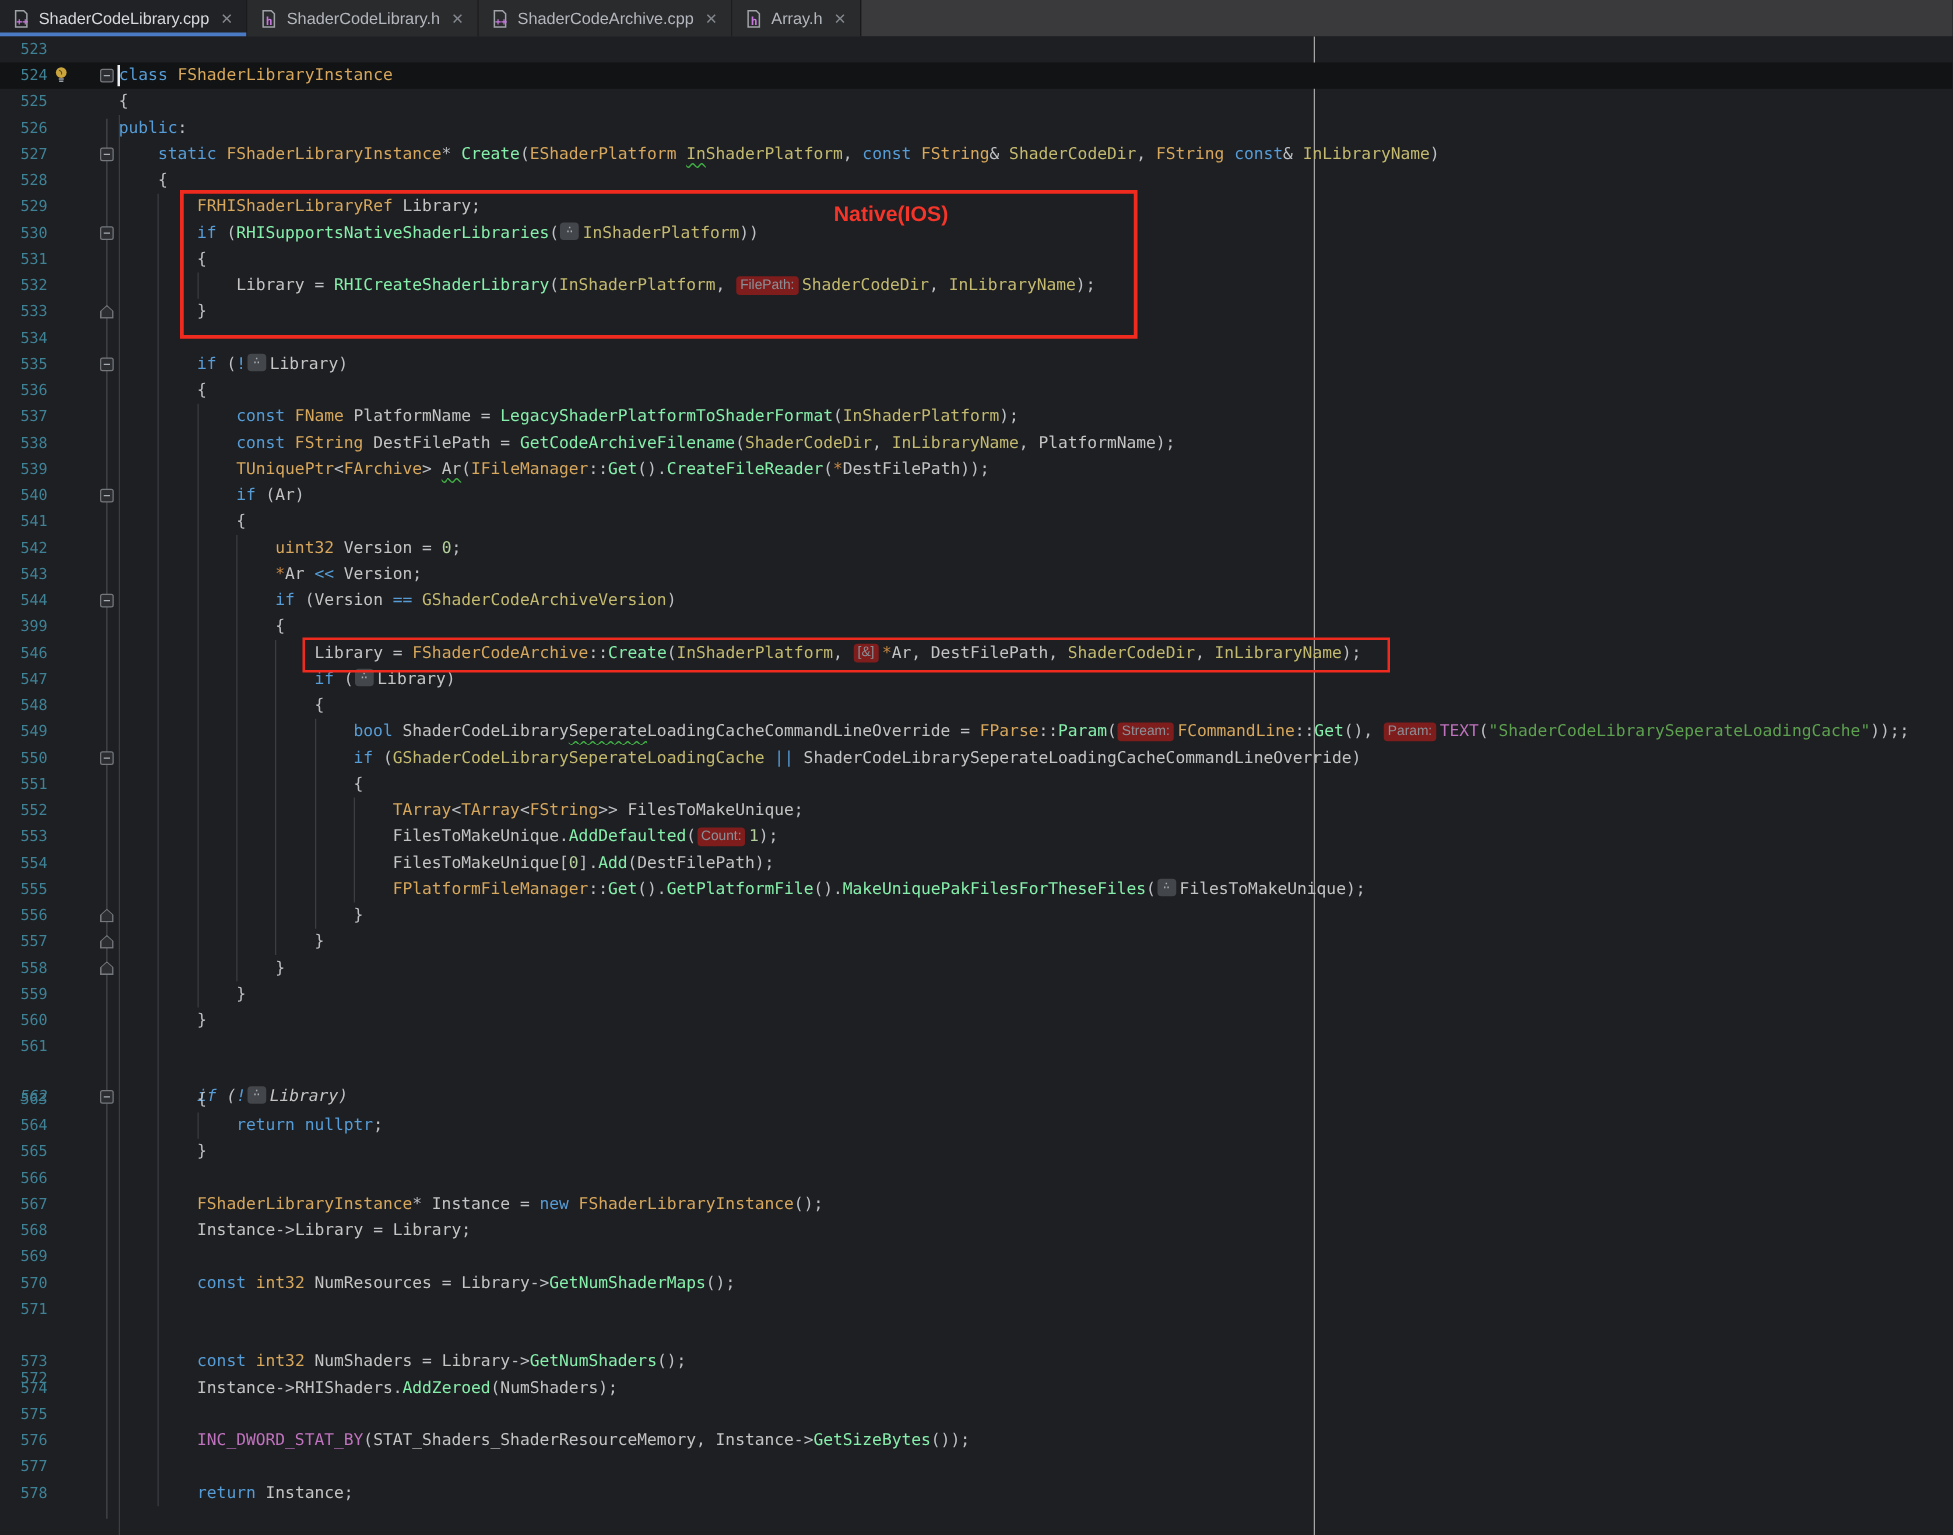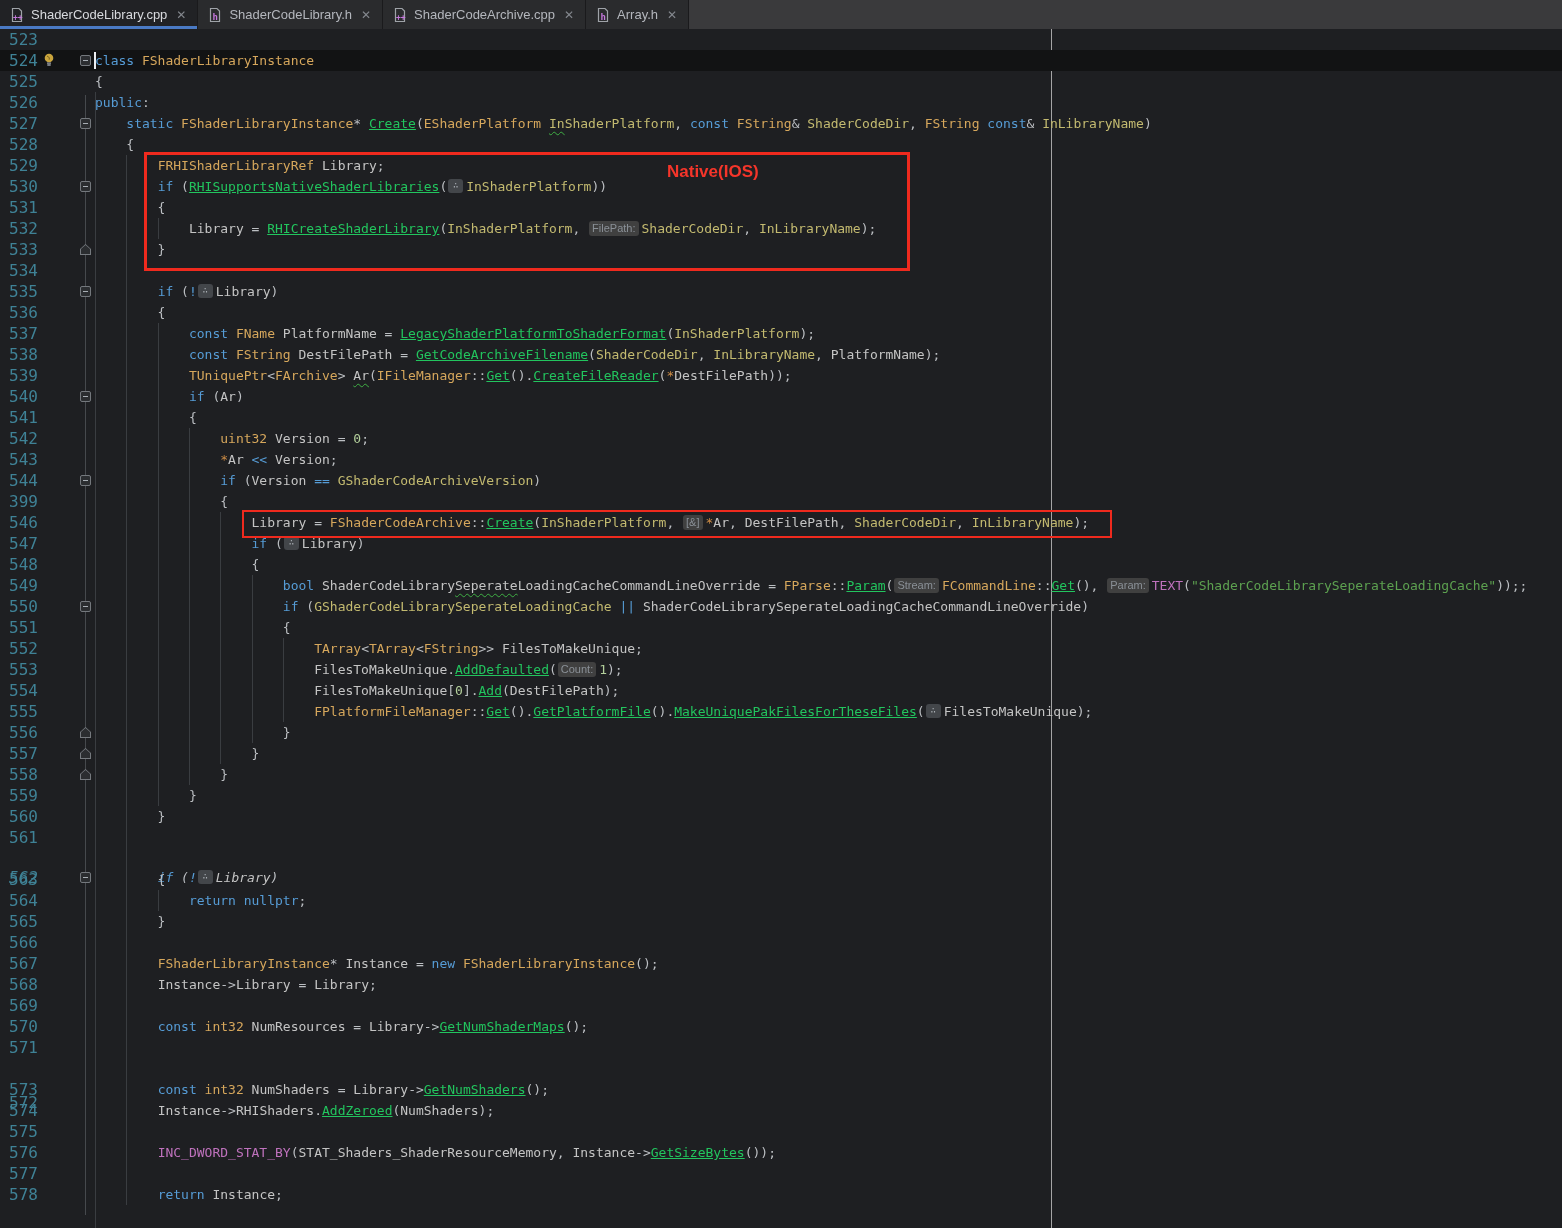--- a/index.html
+++ b/index.html
@@ -11,35 +11,35 @@
   .tab.active::after{content:"";position:absolute;left:0;right:0;bottom:0;height:3px;background:#4a7ac4;}
   .tab .close{color:#84888e;font-size:12px;margin-left:3px;line-height:1;}
   .tab .ficon{width:16px;height:16px;flex:none;}
   
   .editor{position:absolute;top:29px;left:0;width:1562px;height:1199px;background:#1e1f22;overflow:hidden;}
   .guide{position:absolute;width:1px;background:#3a3d41;}
   .scopeline{position:absolute;left:85px;width:1px;background:#46494d;}
   .colguide{position:absolute;left:1051px;top:0;width:1px;height:1199px;background:#bdbdbd;opacity:.85;}
   .row{position:absolute;left:0;width:1562px;height:21px;}
   .row.current{background:#121314;}
-  .lnum{position:absolute;left:0;top:0;width:38px;text-align:right;font-size:16px;line-height:21px;color:#3f8296;}
+  .lnum{position:absolute;left:0;top:0;width:38px;text-align:right;font-size:12px;line-height:21px;color:#3f8296;}
   .code{position:absolute;left:95px;top:0;white-space:pre;font-size:13px;line-height:21px;color:#bcbfc3;}
   
   .k{color:#569cd6;}            
   .t{color:#d6a75c;}            
-  .f{color:#22c55e;text-decoration:underline;}            
+  .f{color:#86efac;}            
   .p{color:#c3ba70;}            
   .v{color:#c4c4c4;}            
   .s{color:#5da150;}            
   .n{color:#b3cf9b;}            
   .m{color:#bf72bd;}            
   .w{color:#bcbfc3;}            
   .o{color:#cd8c45;}            
   .sq{text-decoration:underline;text-decoration-style:wavy;text-decoration-color:#3fae44;text-decoration-thickness:1px;text-underline-offset:3px;}
-  .inlay{display:inline-block;background:#404040;color:#8a9097;border-radius:3px;font-size:11px;line-height:15px;padding:0 3px;margin:0 3px 0 1px;vertical-align:1px;font-family:"Liberation Sans",sans-serif;}
+  .inlay{display:inline-block;background:#7f1d1d;color:#8a9097;border-radius:3px;font-size:11px;line-height:15px;padding:0 3px;margin:0 3px 0 1px;vertical-align:1px;font-family:"Liberation Sans",sans-serif;}
   .dots{display:inline-block;width:15px;height:14px;background:#43464a;border-radius:3px;margin:0 3px 0 1px;vertical-align:-2px;position:relative;}
   .dots::before{content:"\2234";position:absolute;left:0;right:0;top:-1px;text-align:center;font-size:9px;color:#a8adb3;line-height:14px;}
   .caret{position:absolute;left:94px;top:2px;width:2px;height:17px;background:#eceff2;}
   .bulb{position:absolute;left:42px;top:2px;width:14px;height:17px;}
   .fs{box-sizing:border-box;position:absolute;left:80px;top:5px;width:11px;height:11px;border:1px solid #74787d;border-radius:2px;background:#2b2d30;}
   .fs::after{content:"";position:absolute;left:2px;right:2px;top:4px;height:1px;background:#a7adb3;}
   .fe{position:absolute;left:80px;top:5px;width:11px;height:11px;background:#75797e;clip-path:polygon(50% 0,100% 45%,100% 100%,0 100%,0 45%);}
   .fei{position:absolute;left:1px;right:1px;top:1px;bottom:1px;background:#2b2d30;clip-path:polygon(50% 0,100% 45%,100% 100%,0 100%,0 45%);}
   
   .abox{position:absolute;border:3px solid #ef2a1e;z-index:8;pointer-events:none;}

